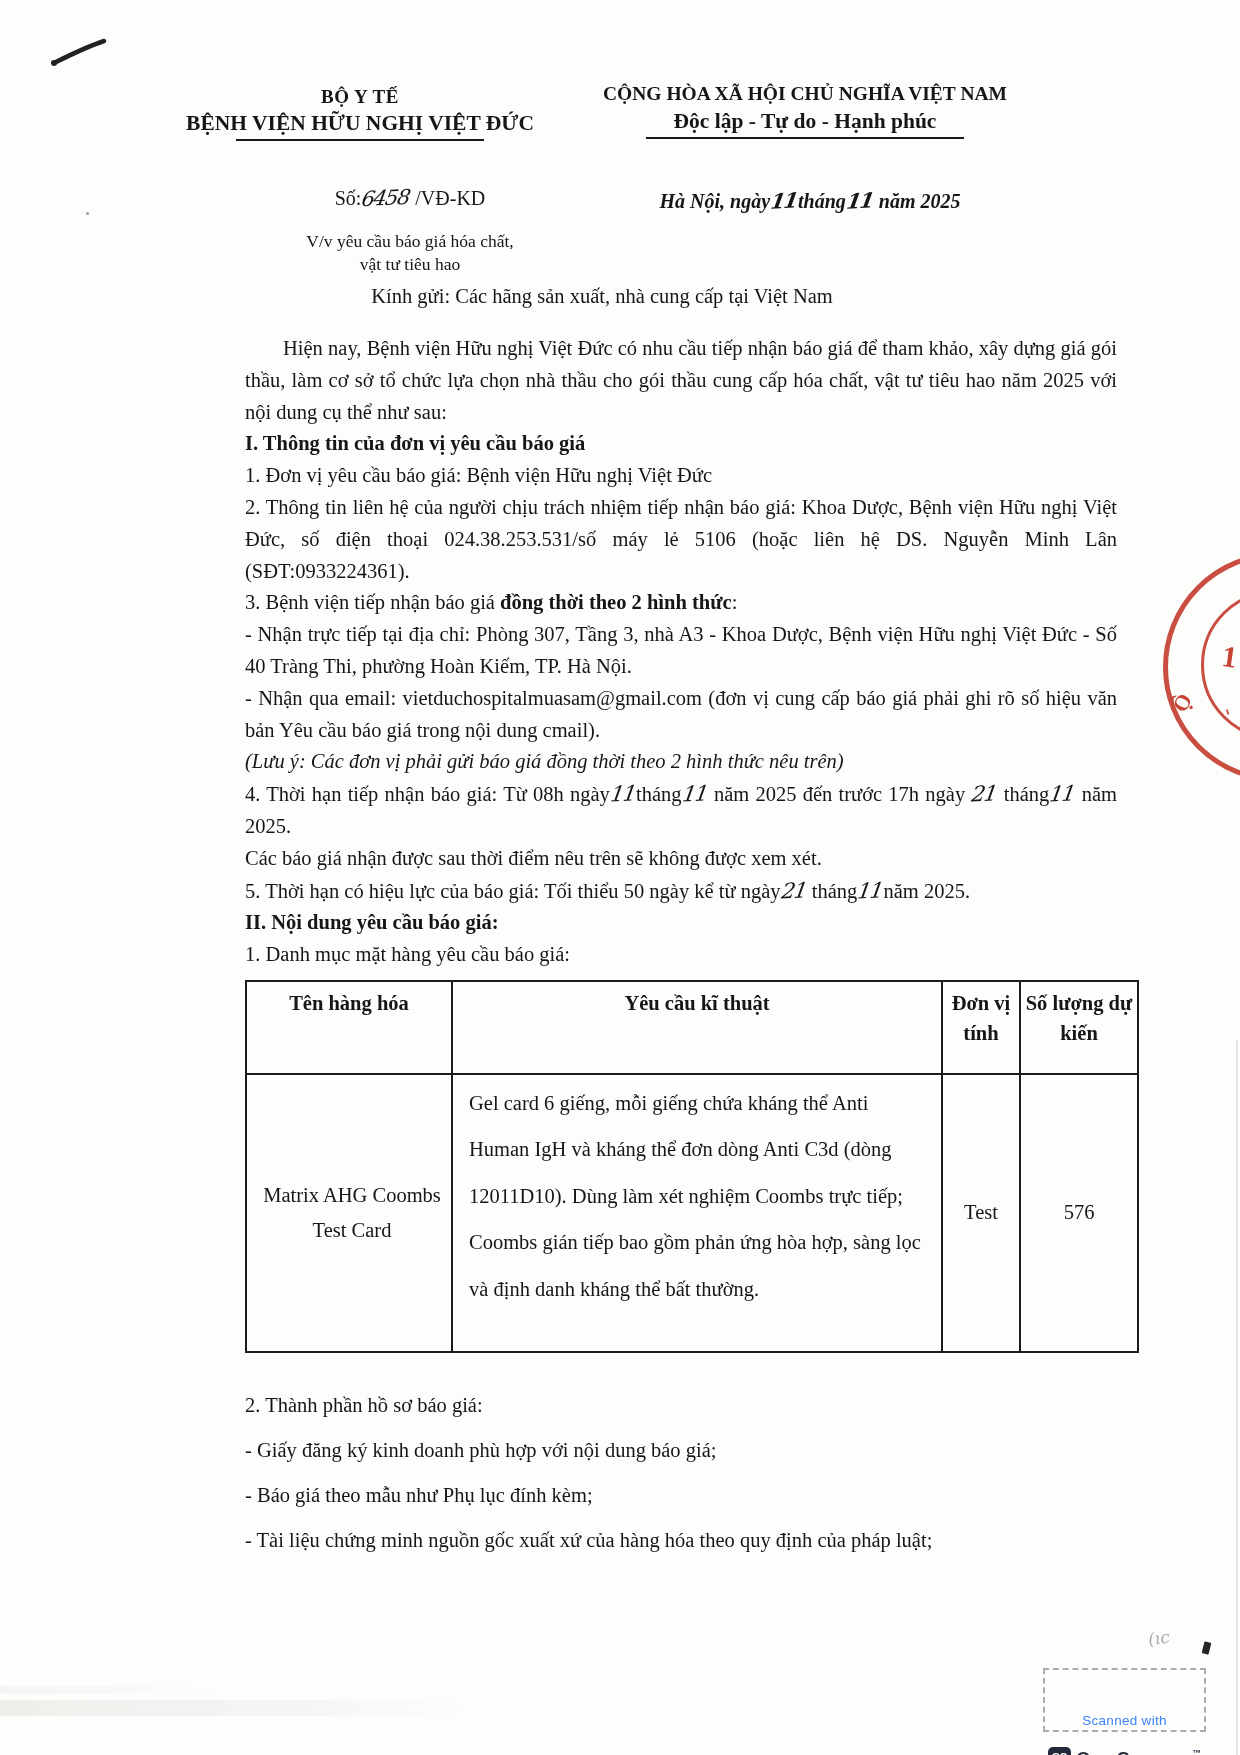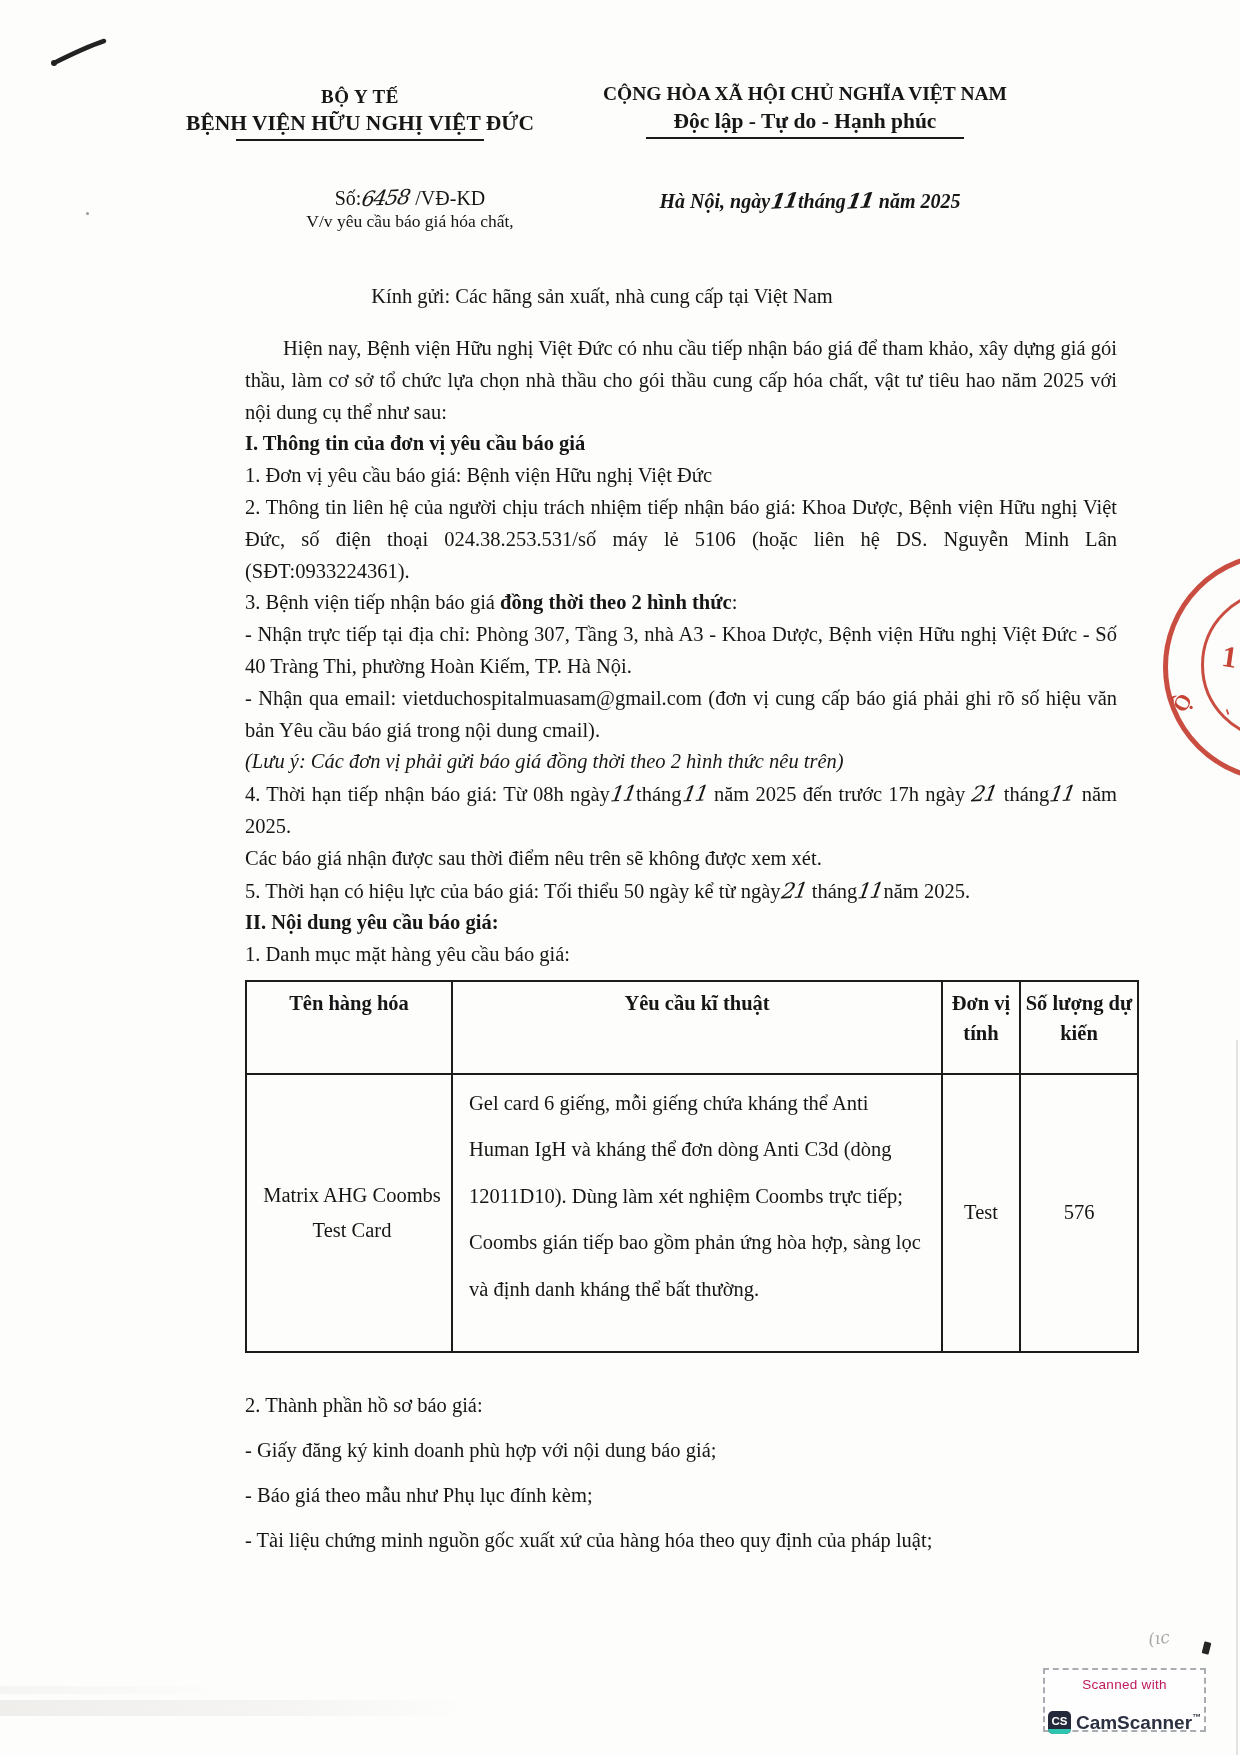--- a/index.html
+++ b/index.html
@@ -15,21 +15,21 @@
   .hdr-left .l2{font-size:21.5px;font-weight:bold;margin-top:3px;}
   .hdr-right{left:555px;top:83px;width:500px;text-align:center;}
   .hdr-right .l1{font-size:19.5px;font-weight:bold;}
   .hdr-right .l2{font-size:21.5px;font-weight:bold;margin-top:4px;}
   .rule{height:2px;background:#1a1a1a;margin:3px auto 0;}
   .rule-left{width:248px;}
   .rule-right{width:318px;}
   
   .ref-block{left:180px;top:186px;width:460px;text-align:center;}
   .ref-line{font-size:20px;}
-  .subject{font-size:17.5px;line-height:23px;margin-top:0;}
+  .subject{font-size:17.5px;line-height:23px;margin-top:20px;}
   .date-line{left:560px;top:188px;width:500px;text-align:center;
     font-size:20px;font-weight:bold;font-style:italic;}
   .hw{font-family:"DejaVu Serif", serif;font-style:italic;display:inline-block;
     transform:skewX(-12deg) rotate(-3deg);letter-spacing:-1.5px;font-size:1.04em;
     margin:0 1px;}
   
   .salutation{left:152px;top:285px;width:900px;text-align:center;font-size:20.5px;}
   .doc-body{left:245px;top:333px;width:872px;font-size:20.5px;line-height:31.8px;
     text-align:justify;}
   .doc-body p{margin:0;}
@@ -68,21 +68,21 @@
     transform:rotate(14deg);border-radius:1px;}
   .noise-band{left:0;top:1700px;width:470px;height:16px;opacity:.55;
     background:linear-gradient(90deg,#e3e2de 0%,#efeeec 60%,rgba(255,255,255,0) 100%);}
   .noise-band2{left:0;top:1686px;width:230px;height:8px;opacity:.35;
     background:linear-gradient(90deg,#e6e5e2,rgba(255,255,255,0));}
   .edge-line{left:1236px;top:1040px;width:2px;height:715px;background:#dcdcda;opacity:.8;}
   
   .cs-badge{left:1043px;top:1668px;width:163px;height:64px;border:2px dashed #a9adb2;
     background:#fefefe;font-family:"Liberation Sans",sans-serif;text-align:center;
     box-sizing:border-box;padding-top:7px;}
-  .cs-badge .scanned{font-size:13.5px;color:#be185d;letter-spacing:.3px;}
+  .cs-badge .scanned{font-size:13.5px;color:#3b82f6;letter-spacing:.3px;margin-top:36px;}
   .cs-row{display:flex;align-items:center;justify-content:center;margin-top:19px;gap:5px;}
   .cs-icon{position:relative;width:23px;height:23px;background:#23293a;border-radius:5px;
     display:inline-flex;align-items:center;justify-content:center;overflow:hidden;}
   .cs-icon .cs-txt{color:#fff;font-size:11.5px;font-weight:bold;line-height:1;
     font-family:"Liberation Sans",sans-serif;position:relative;top:-1px;}
   .cs-icon .cs-teal{position:absolute;left:0;bottom:0;width:100%;height:5px;background:#2ec4b0;}
   .cs-brand{font-size:19px;font-weight:bold;color:#2b3140;}
   .cs-tm{font-size:9px;color:#2b3140;vertical-align:top;}
 </style>
 </head>
@@ -105,20 +105,21 @@
   <div class="rule rule-right"></div>
 </div>
 
 <div class="abs ref-block">
   <div class="ref-line">
     <span>Số:</span><span class="hw">6458</span>
     <span>/VĐ-KD</span>
   </div>
   <div class="subject">
     <div>V/v yêu cầu báo giá hóa chất,</div>
+    <div>vật tư tiêu hao</div>
   </div>
 </div>
 
 <div class="abs date-line">
   <span>Hà Nội, ngày</span><span class="hw">11</span><span>tháng</span><span class="hw">11</span>
   <span>năm 2025</span>
 </div>
 
 <div class="abs salutation">Kính gửi: Các hãng sản xuất, nhà cung cấp tại Việt Nam</div>
 

